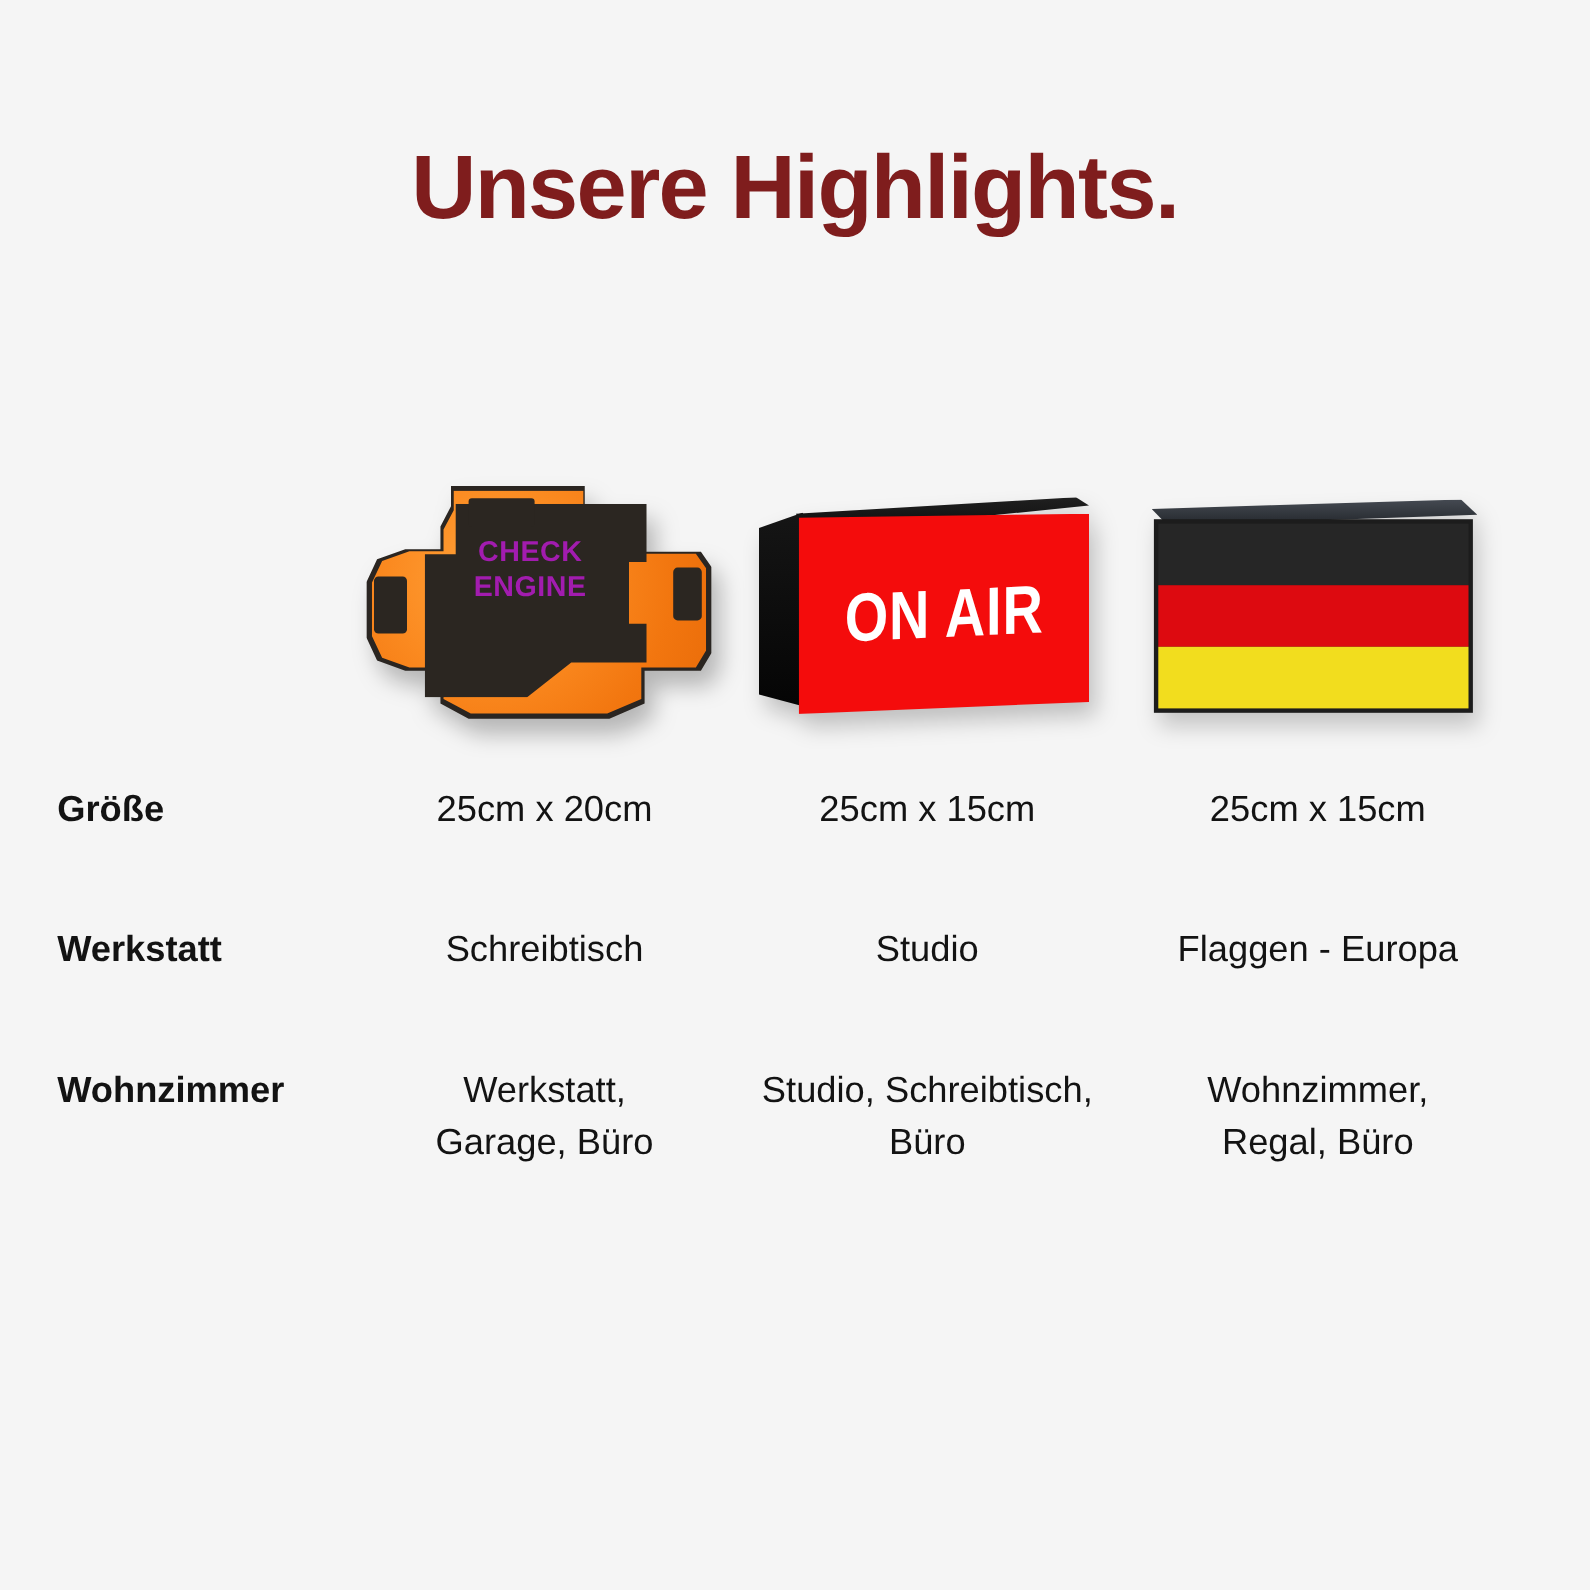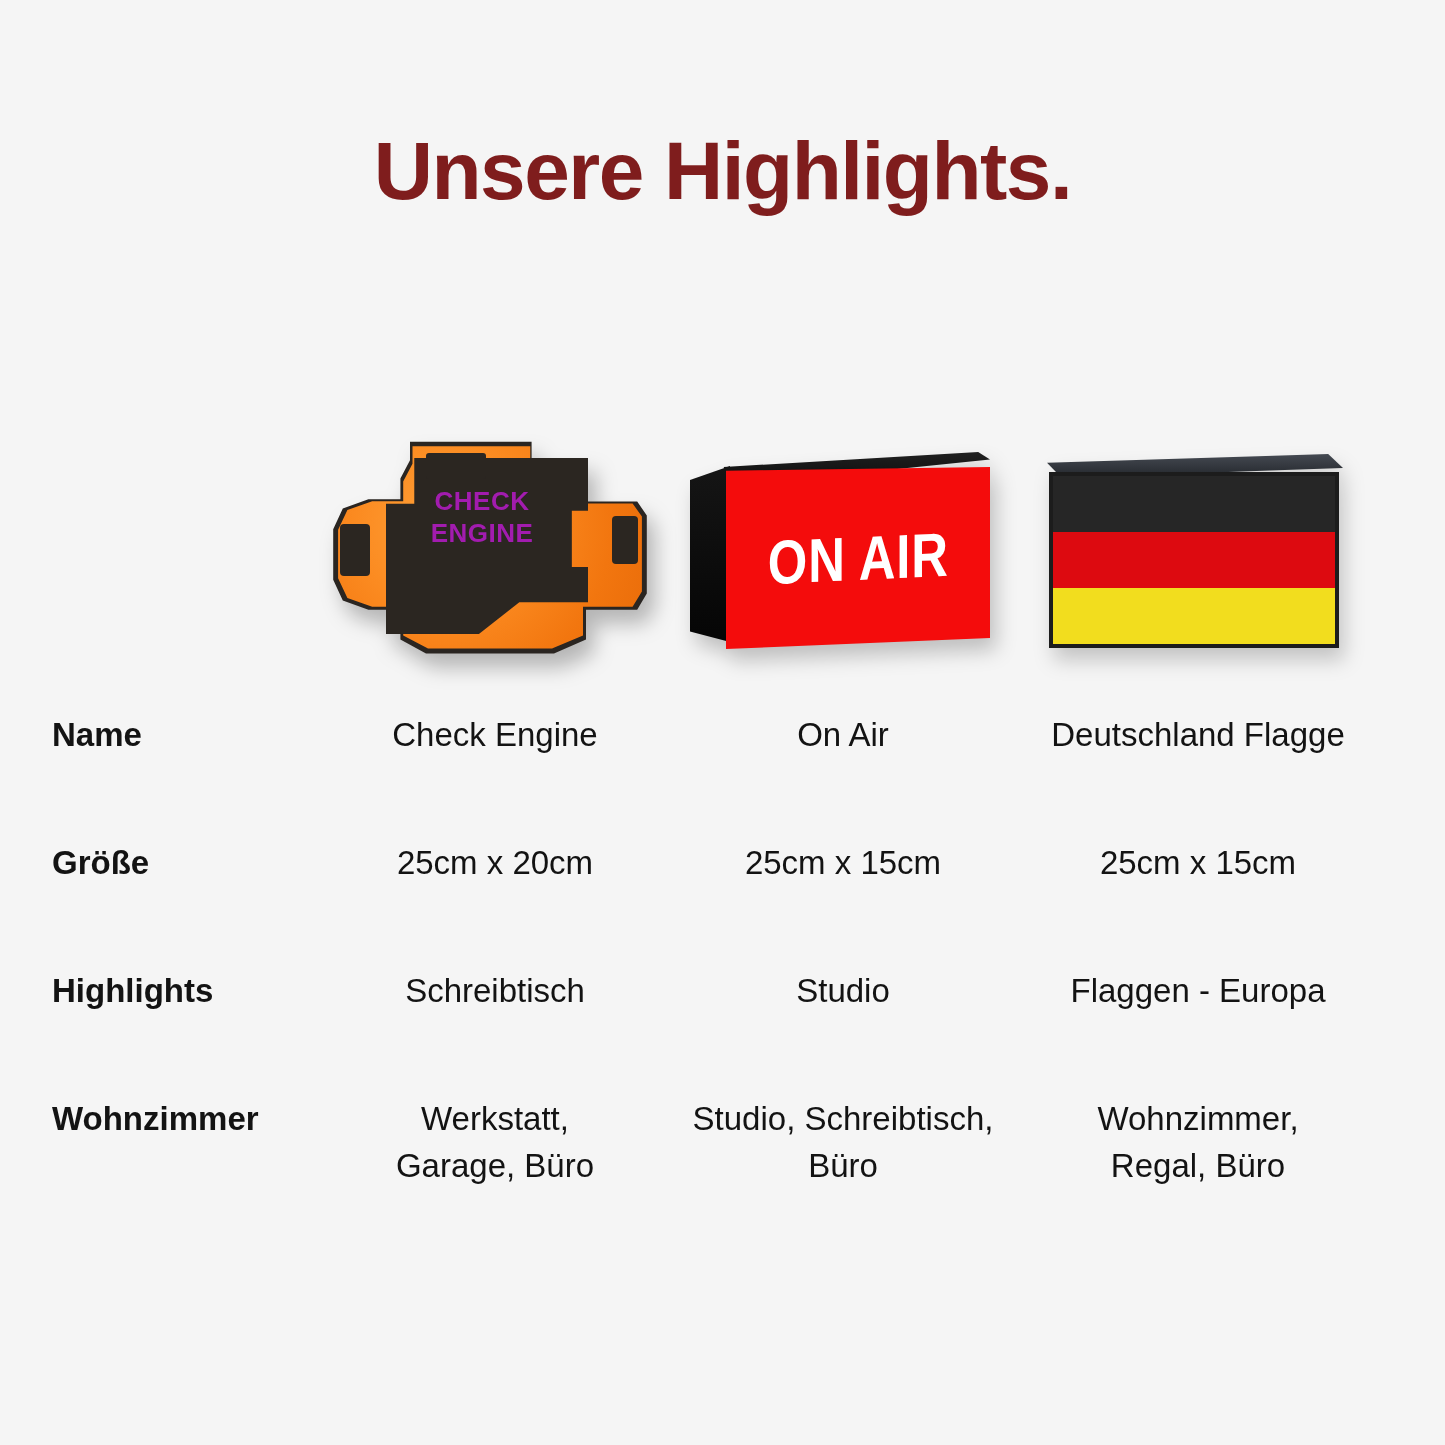--- a/index.html
+++ b/index.html
@@ -276,53 +276,39 @@
           <div class="flag-band red"></div>
           <div class="flag-band yellow"></div>
         </div>
       </div>
     </div>
 
   </div>
 
   <div class="spec-table">
 
-    <div class="spec-row">
-      <div class="cell label">
-        <span class="txt">Name</span>
-      </div>
-      <div class="cell v1">
-        <span class="txt">Check Engine</span>
-      </div>
-      <div class="cell v2">
-        <span class="txt">On Air</span>
-      </div>
-      <div class="cell v3">
-        <span class="txt">Deutschland Flagge</span>
-      </div>
-    </div>
 
     <div class="spec-row">
       <div class="cell label">
         <span class="txt">Größe</span>
       </div>
       <div class="cell v1">
         <span class="txt">25cm x 20cm</span>
       </div>
       <div class="cell v2">
         <span class="txt">25cm x 15cm</span>
       </div>
       <div class="cell v3">
         <span class="txt">25cm x 15cm</span>
       </div>
     </div>
 
     <div class="spec-row">
       <div class="cell label">
-        <span class="txt">Highlights</span>
+        <span class="txt">Werkstatt</span>
       </div>
       <div class="cell v1">
         <span class="txt">Schreibtisch</span>
       </div>
       <div class="cell v2">
         <span class="txt">Studio</span>
       </div>
       <div class="cell v3">
         <span class="txt">Flaggen - Europa</span>
       </div>

